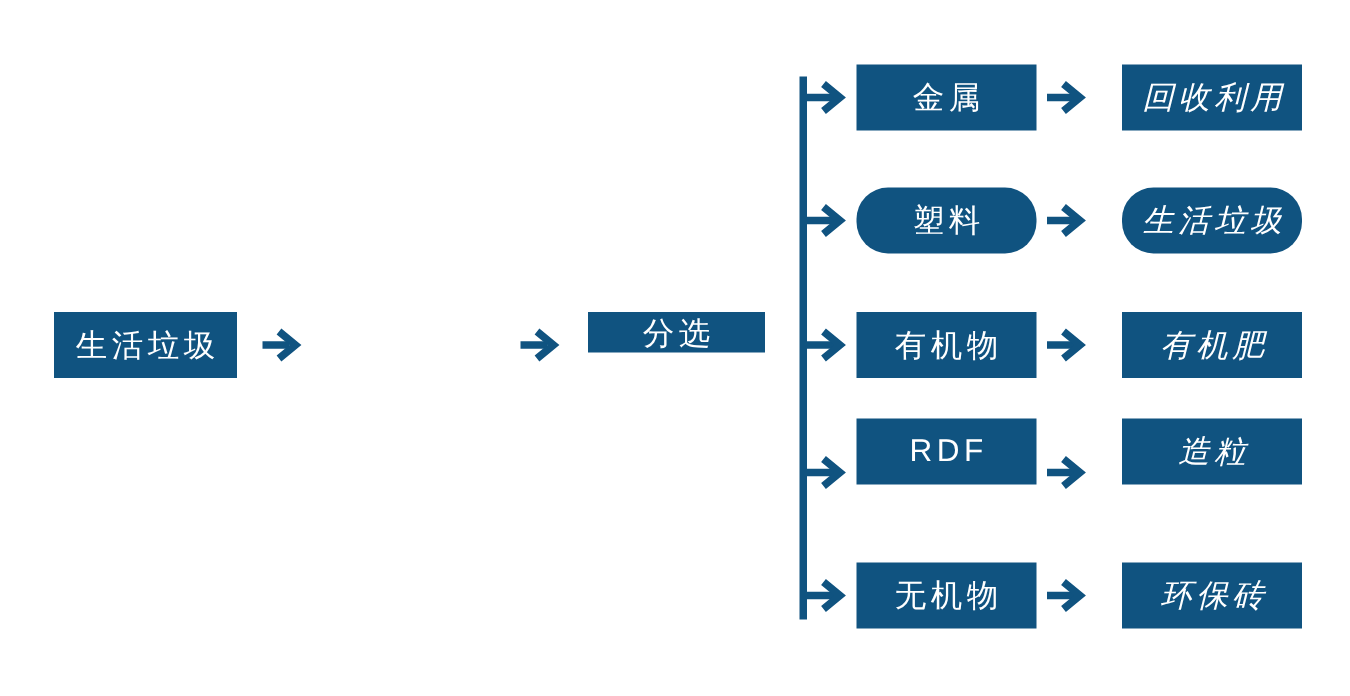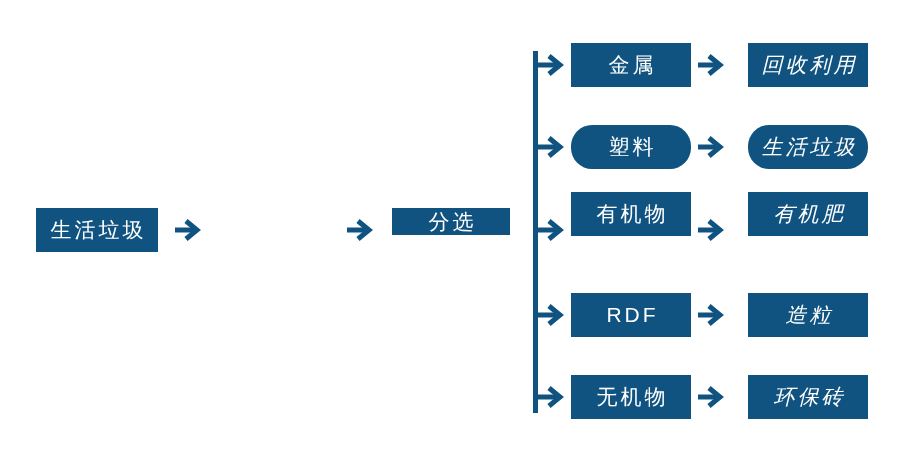--- a/index.html
+++ b/index.html
@@ -60,22 +60,22 @@
   .n-sorting { left: 392px; top: 208px; width: 118px; height: 27px; }
 
   
   .row .mat { left: 571px; width: 120px; height: 44px; }
   .row .out { left: 748px; width: 120px; height: 44px; font-style: italic; }
   .row .a-branch { left: 536px; width: 31px; }
   .row .a-mid    { left: 697px; }
 
   .row1 .node { top: 43px; }  .row1 .arrow { top: 53px; }
   .row2 .node { top: 125px; border-radius: 21px; } .row2 .arrow { top: 135px; }
-  .row3 .node { top: 192px; text-align: right; } .row3 .arrow { top: 218px; }
-  .row4 .node { top: 293px; } .row4 .arrow { top: 303px; }
+  .row3 .node { top: 208px; text-align: right; } .row3 .arrow { top: 218px; }
+  .row4 .node { top: 279px; } .row4 .arrow { top: 303px; }
   .row5 .node { top: 375px; } .row5 .arrow { top: 385px; }
 </style>
 </head>
 <body>
 
 <div class="canvas">
 
   <div class="node n-source">生活垃圾</div>
 
   <div class="arrow a-main1">

